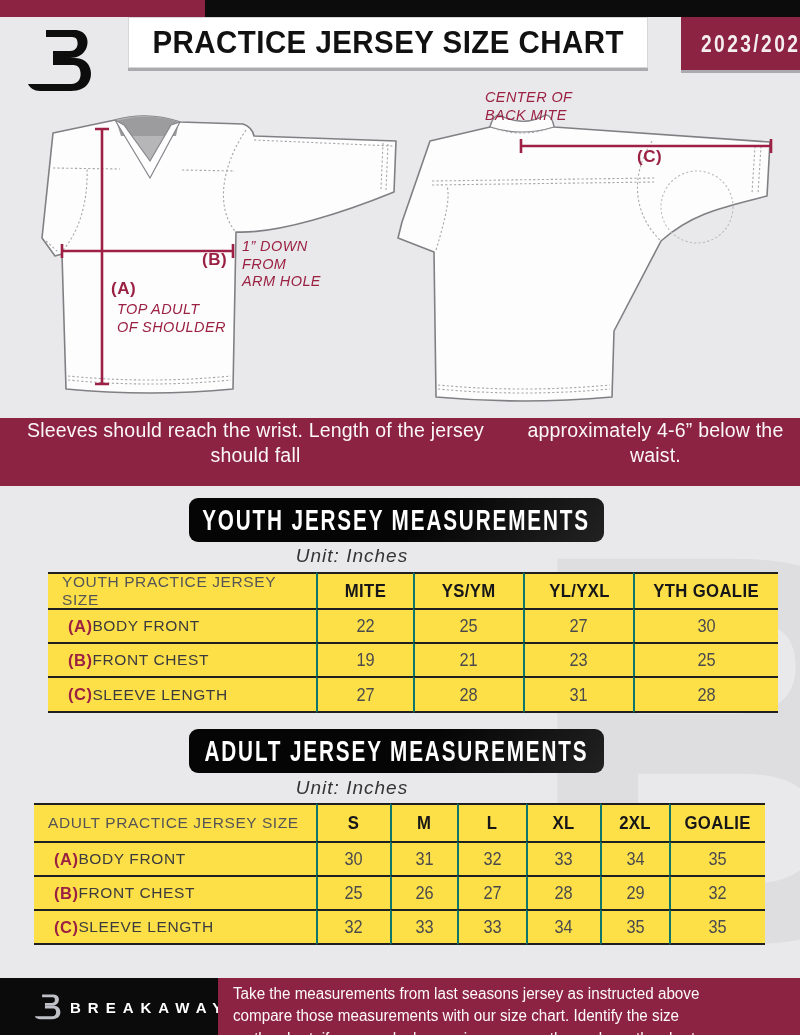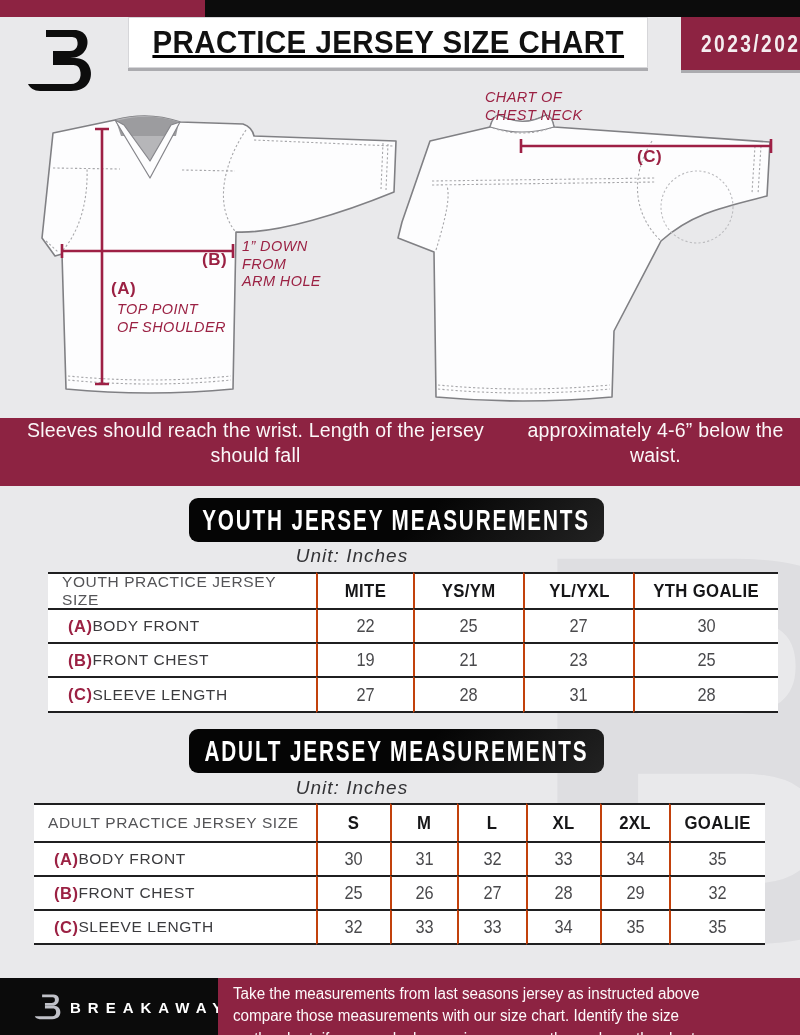--- a/index.html
+++ b/index.html
@@ -9,21 +9,20 @@
     font-family:"Liberation Sans",sans-serif;
   }
   
   .topbar-maroon{position:absolute;left:0;top:0;width:205px;height:17px;background:#8d2342;}
   .topbar-black{position:absolute;left:205px;top:0;width:595px;height:17px;background:#0c0c0c;}
   .titlebox{
     position:absolute;left:128px;top:17px;width:520px;height:51px;background:#fff;
     border:1px solid #d6d6d9;box-sizing:border-box;
     display:flex;align-items:center;justify-content:center;
     box-shadow:0 3px 0 rgba(120,120,126,.55);
-    text-decoration:underline;
   }
   .titlebox .t{
     font-size:31px;font-weight:700;color:#111;letter-spacing:.5px;white-space:nowrap;
     display:inline-block;transform:scaleX(.95);
   }
   .seasonbox{
     position:absolute;left:648px;top:17px;width:152px;height:53px;background:#8d2342;
     display:flex;align-items:center;justify-content:center;
     box-shadow:0 3px 0 rgba(120,120,126,.55);
     margin-left:33px;
@@ -57,23 +56,23 @@
   }
   .black-banner .t{
     color:#fff;font-size:28px;font-weight:700;letter-spacing:2.5px;white-space:nowrap;
     display:inline-block;transform:scale(.74,1.08);
   }
   .unit{
     position:absolute;width:704px;text-align:center;font-style:italic;font-size:19px;
     color:#333336;letter-spacing:1px;
   }
   
-  .tbl{position:absolute;display:grid;background:#ffffff;}
+  .tbl{position:absolute;display:grid;background:#fde047;}
   .cell{border-top:2px solid #1f1f20;display:flex;align-items:center;box-sizing:border-box;}
-  .cell.v{border-left:2px solid #c2410c;}
+  .cell.v{border-left:2px solid #0f766e;}
   .cell.bb{border-bottom:2px solid #1f1f20;}
   .cell.num{justify-content:center;}
   .lab-h{color:#545457;font-size:15.5px;letter-spacing:.6px;padding-left:14px;}
   .rowkey{color:#9b2143;font-weight:700;font-size:16.5px;padding-left:20px;letter-spacing:.5px;}
   .rowlab{color:#3b3b3e;font-size:15.5px;letter-spacing:.6px;}
   .colhead{color:#161618;font-size:19px;font-weight:700;letter-spacing:.4px;display:inline-block;transform:scaleX(.88);white-space:nowrap;}
   .val{color:#4a4a4d;font-size:19px;display:inline-block;transform:scaleX(.86);}
   
   .watermark{
     position:absolute;left:520px;top:470px;font-size:560px;font-weight:700;
@@ -149,37 +148,37 @@
       <path class="mline" d="M102,129 L102,384 M95,129 L109,129 M95,384 L109,384"></path>
       <path class="mline" d="M62,251 L233,251 M62,244 L62,258 M233,244 L233,258"></path>
       <path class="mline" d="M521,146 L771,146 M521,139 L521,153 M771,139 L771,153"></path>
     </g>
   </svg>
 
   <div class="ann" style="left:111px;top:279px;">
     <span class="key">(A)</span>
   </div>
   <div class="ann ann-desc" style="left:117px;top:301px;">
-    <div>TOP POINT</div>
+    <div>TOP ADULT</div>
     <div>OF SHOULDER</div>
   </div>
   <div class="ann" style="left:202px;top:250px;">
     <span class="key">(B)</span>
   </div>
   <div class="ann ann-desc" style="left:242px;top:238px;">
     <div>1” DOWN</div>
     <div>FROM</div>
     <div>ARM HOLE</div>
   </div>
   <div class="ann" style="left:637px;top:147px;">
     <span class="key">(C)</span>
   </div>
   <div class="ann ann-desc" style="left:485px;top:89px;">
-    <div>CHART OF</div>
-    <div>CHEST NECK</div>
+    <div>CENTER OF</div>
+    <div>BACK MITE</div>
   </div>
 
   <div class="notice">
     <div>Sleeves should reach the wrist. Length of the jersey should fall</div>
     <div>approximately 4-6” below the waist.</div>
   </div>
 
   <div class="watermark">B</div>
 
   <div class="black-banner" style="top:498px;">

